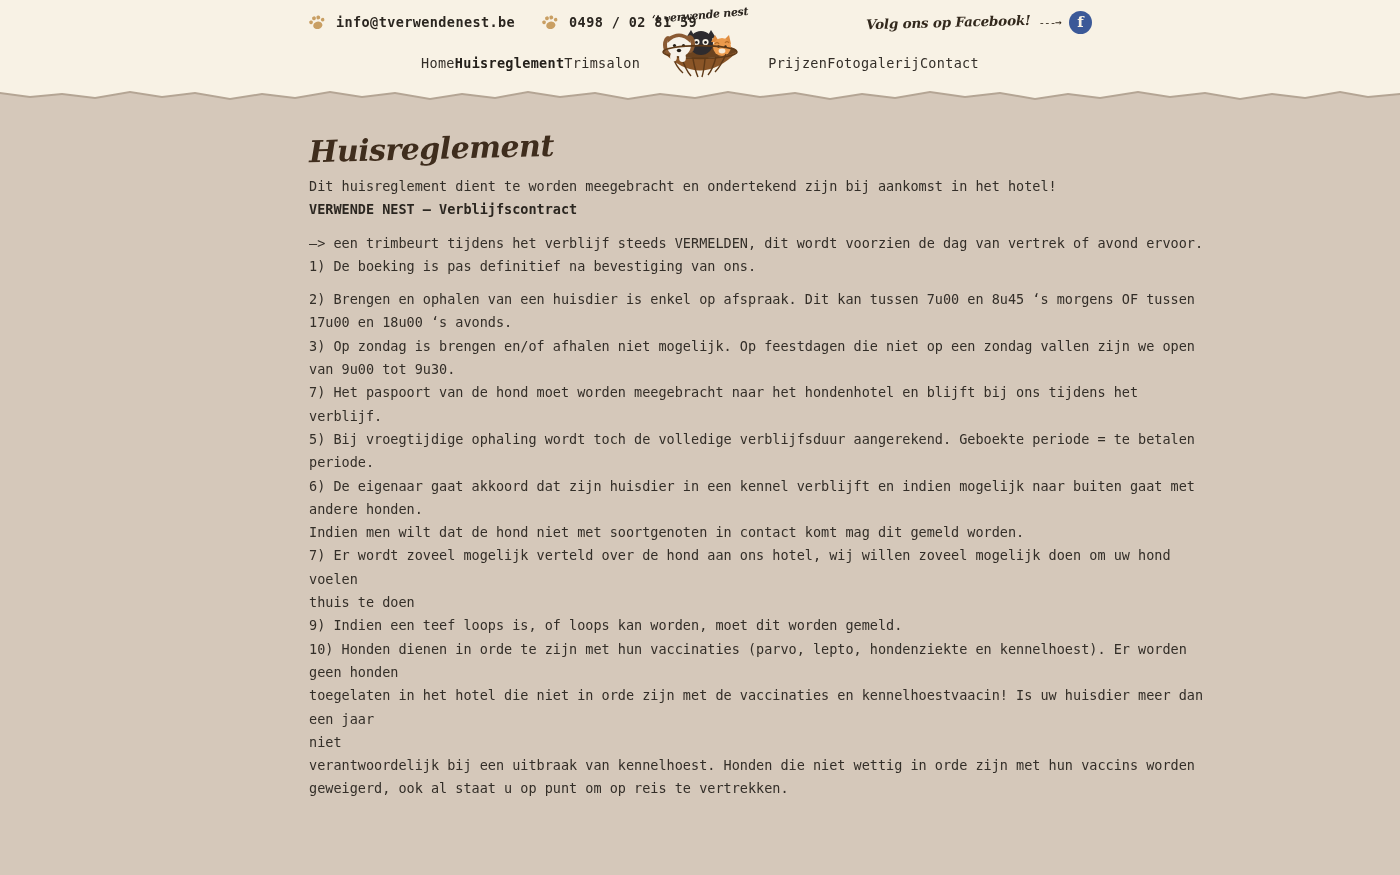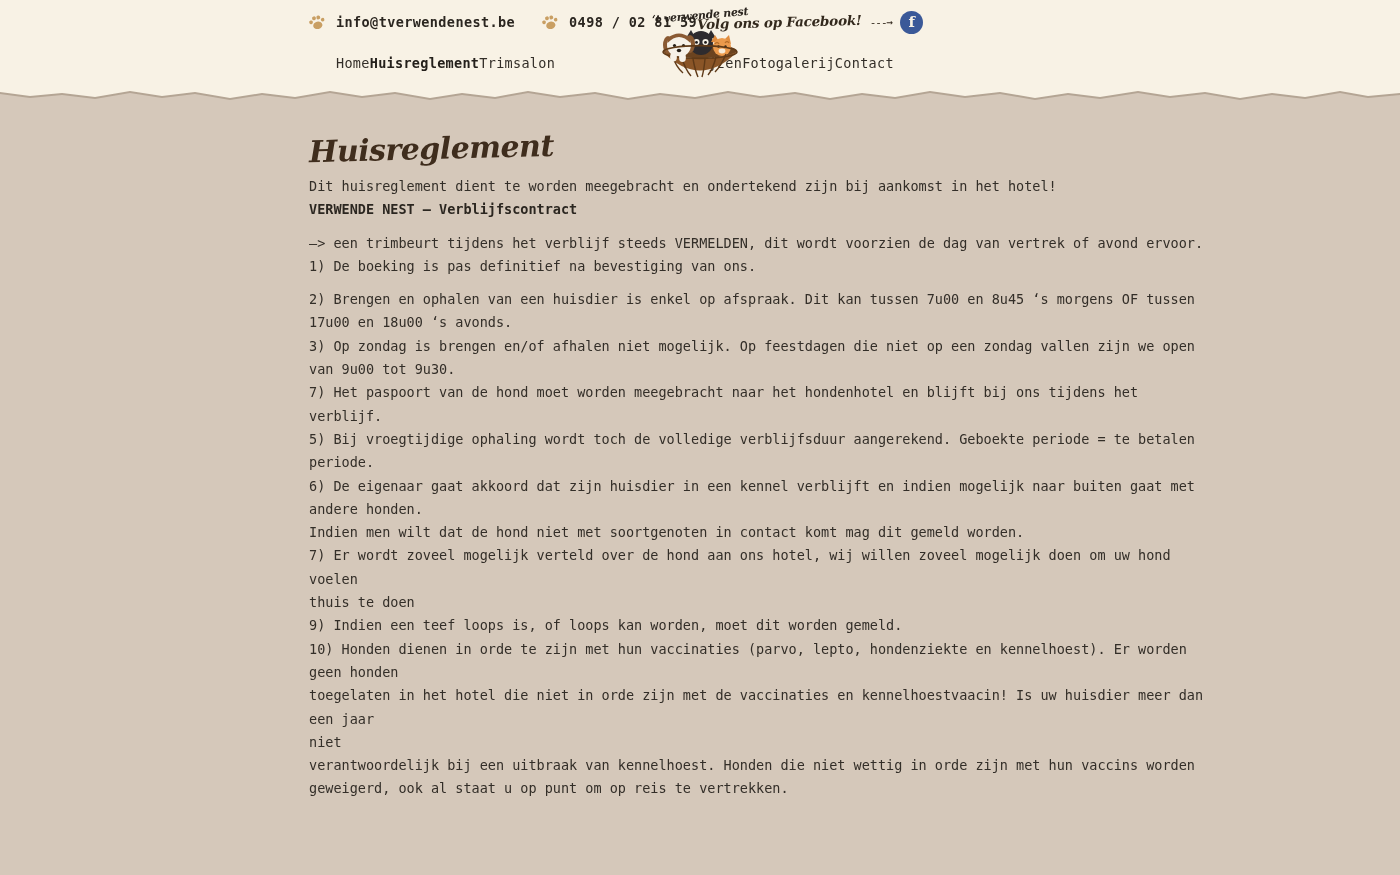--- a/index.html
+++ b/index.html
@@ -10,21 +10,21 @@
     color: #332e28;
   }
 
   
   .header { position: relative; background: #f8f2e5; height: 88px; z-index: 5; }
   .tear { display: block; margin-top: -1px; filter: drop-shadow(0 2px 0 rgba(140,122,102,.45)); position: relative; z-index: 4; }
   .header-inner { position: relative; width: 784px; margin: 0 auto; height: 100%; }
 
   .topbar {
     position: absolute; top: 10px; left: 0; right: 0;
-    display: flex; align-items: center; 
+    display: flex; align-items: center; justify-content: space-between;
     height: 24px;
   }
   .contact-group { display: flex; align-items: center; gap: 10px; }
   .paw { width: 18px; height: 18px; transform: rotate(-14deg); flex: 0 0 auto; }
   .contact-text { font-weight: bold; font-size: 13.5px; color: #2b2620; letter-spacing: .4px; }
   .contact-text.email { margin-right: 16px; }
 
   .fb-group { display: flex; align-items: center; gap: 8px; }
   .fb-cta {
     font-family: "DejaVu Serif", serif; font-style: italic; font-weight: bold;
@@ -33,21 +33,21 @@
   .fb-arrow { font-size: 11px; color: #33291d; letter-spacing: -1px; }
   .fb-icon {
     width: 23px; height: 23px; border-radius: 50%; background: #3b5998;
     color: #f8f2e5; display: flex; align-items: center; justify-content: center;
     font-family: "DejaVu Serif", serif; font-weight: bold; font-size: 15px; line-height: 1;
     cursor: pointer;
   }
 
   .nav {
     position: absolute; top: 50px; left: 0; right: 0;
-    display: flex; align-items: center; justify-content: flex-start;
+    display: flex; align-items: center; justify-content: center;
     padding: 0 28px; height: 26px;
   }
   .nav a {
     font-size: 13.5px; color: #332e28; text-decoration: none; letter-spacing: .3px;
     cursor: pointer;
   }
   .nav a.active { font-weight: bold; color: #24201b; }
   .nav .logo-spacer { width: 128px; height: 1px; }
 
   

